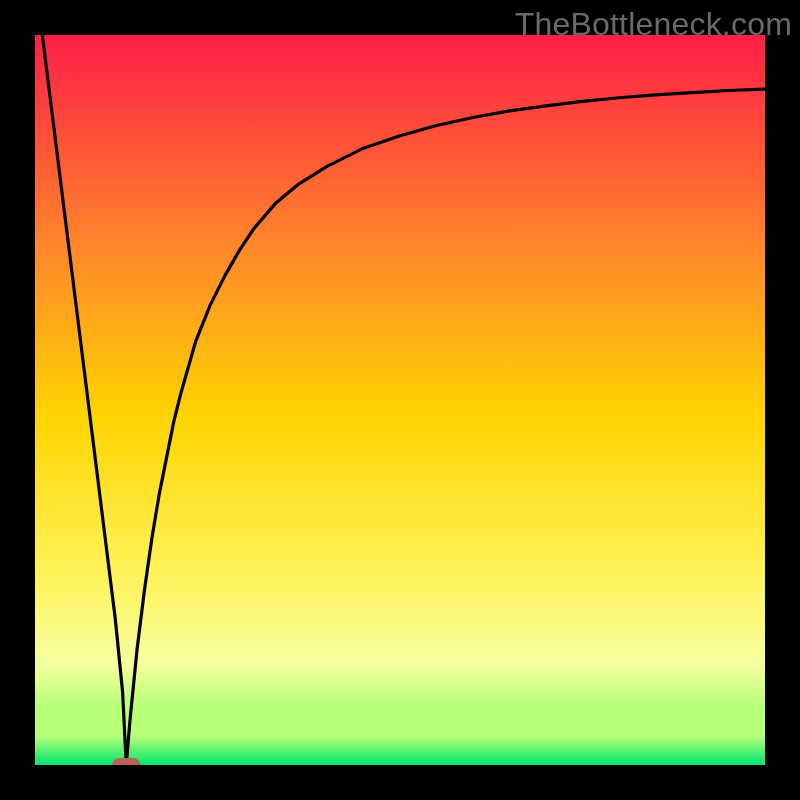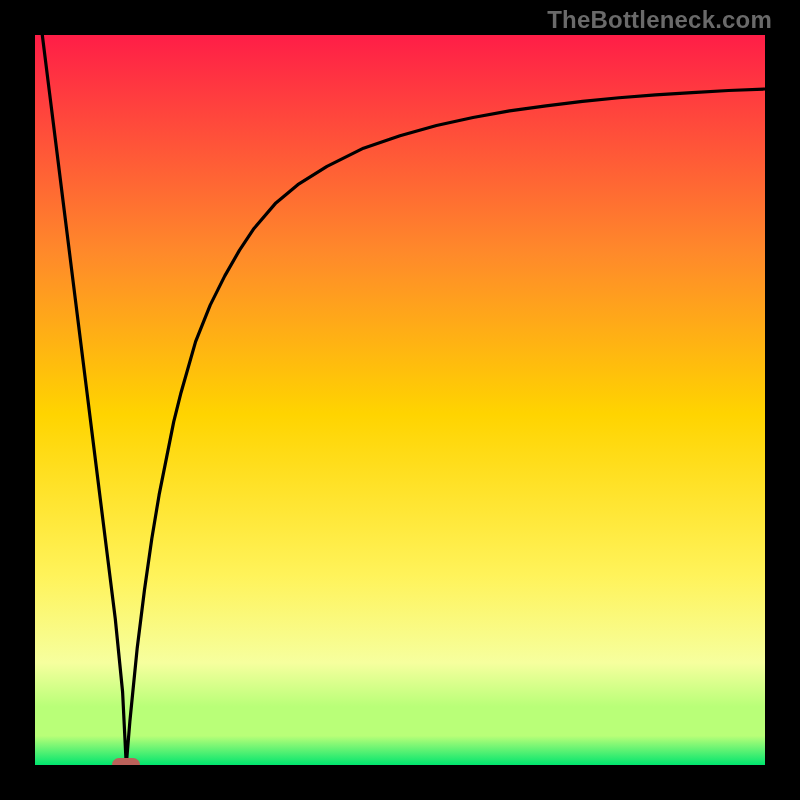--- a/index.html
+++ b/index.html
@@ -28,24 +28,24 @@
     overflow: hidden;
   }
   .plot-bg {
     width: 100%;
     height: 100%;
     display: block;
   }
   .watermark {
     position: absolute;
     top: 6px;
-    right: 28px;
+    right: 8px;
     color: #6a6a6a;
-    font-size: 24px;
-    font-weight: 700;
+    font-size: 32px;
+    font-weight: 400;
     letter-spacing: 0.2px;
   }
   svg.curves {
     position: absolute;
     left: 0;
     top: 0;
     width: 730px;
     height: 730px;
     overflow: visible;
   }

